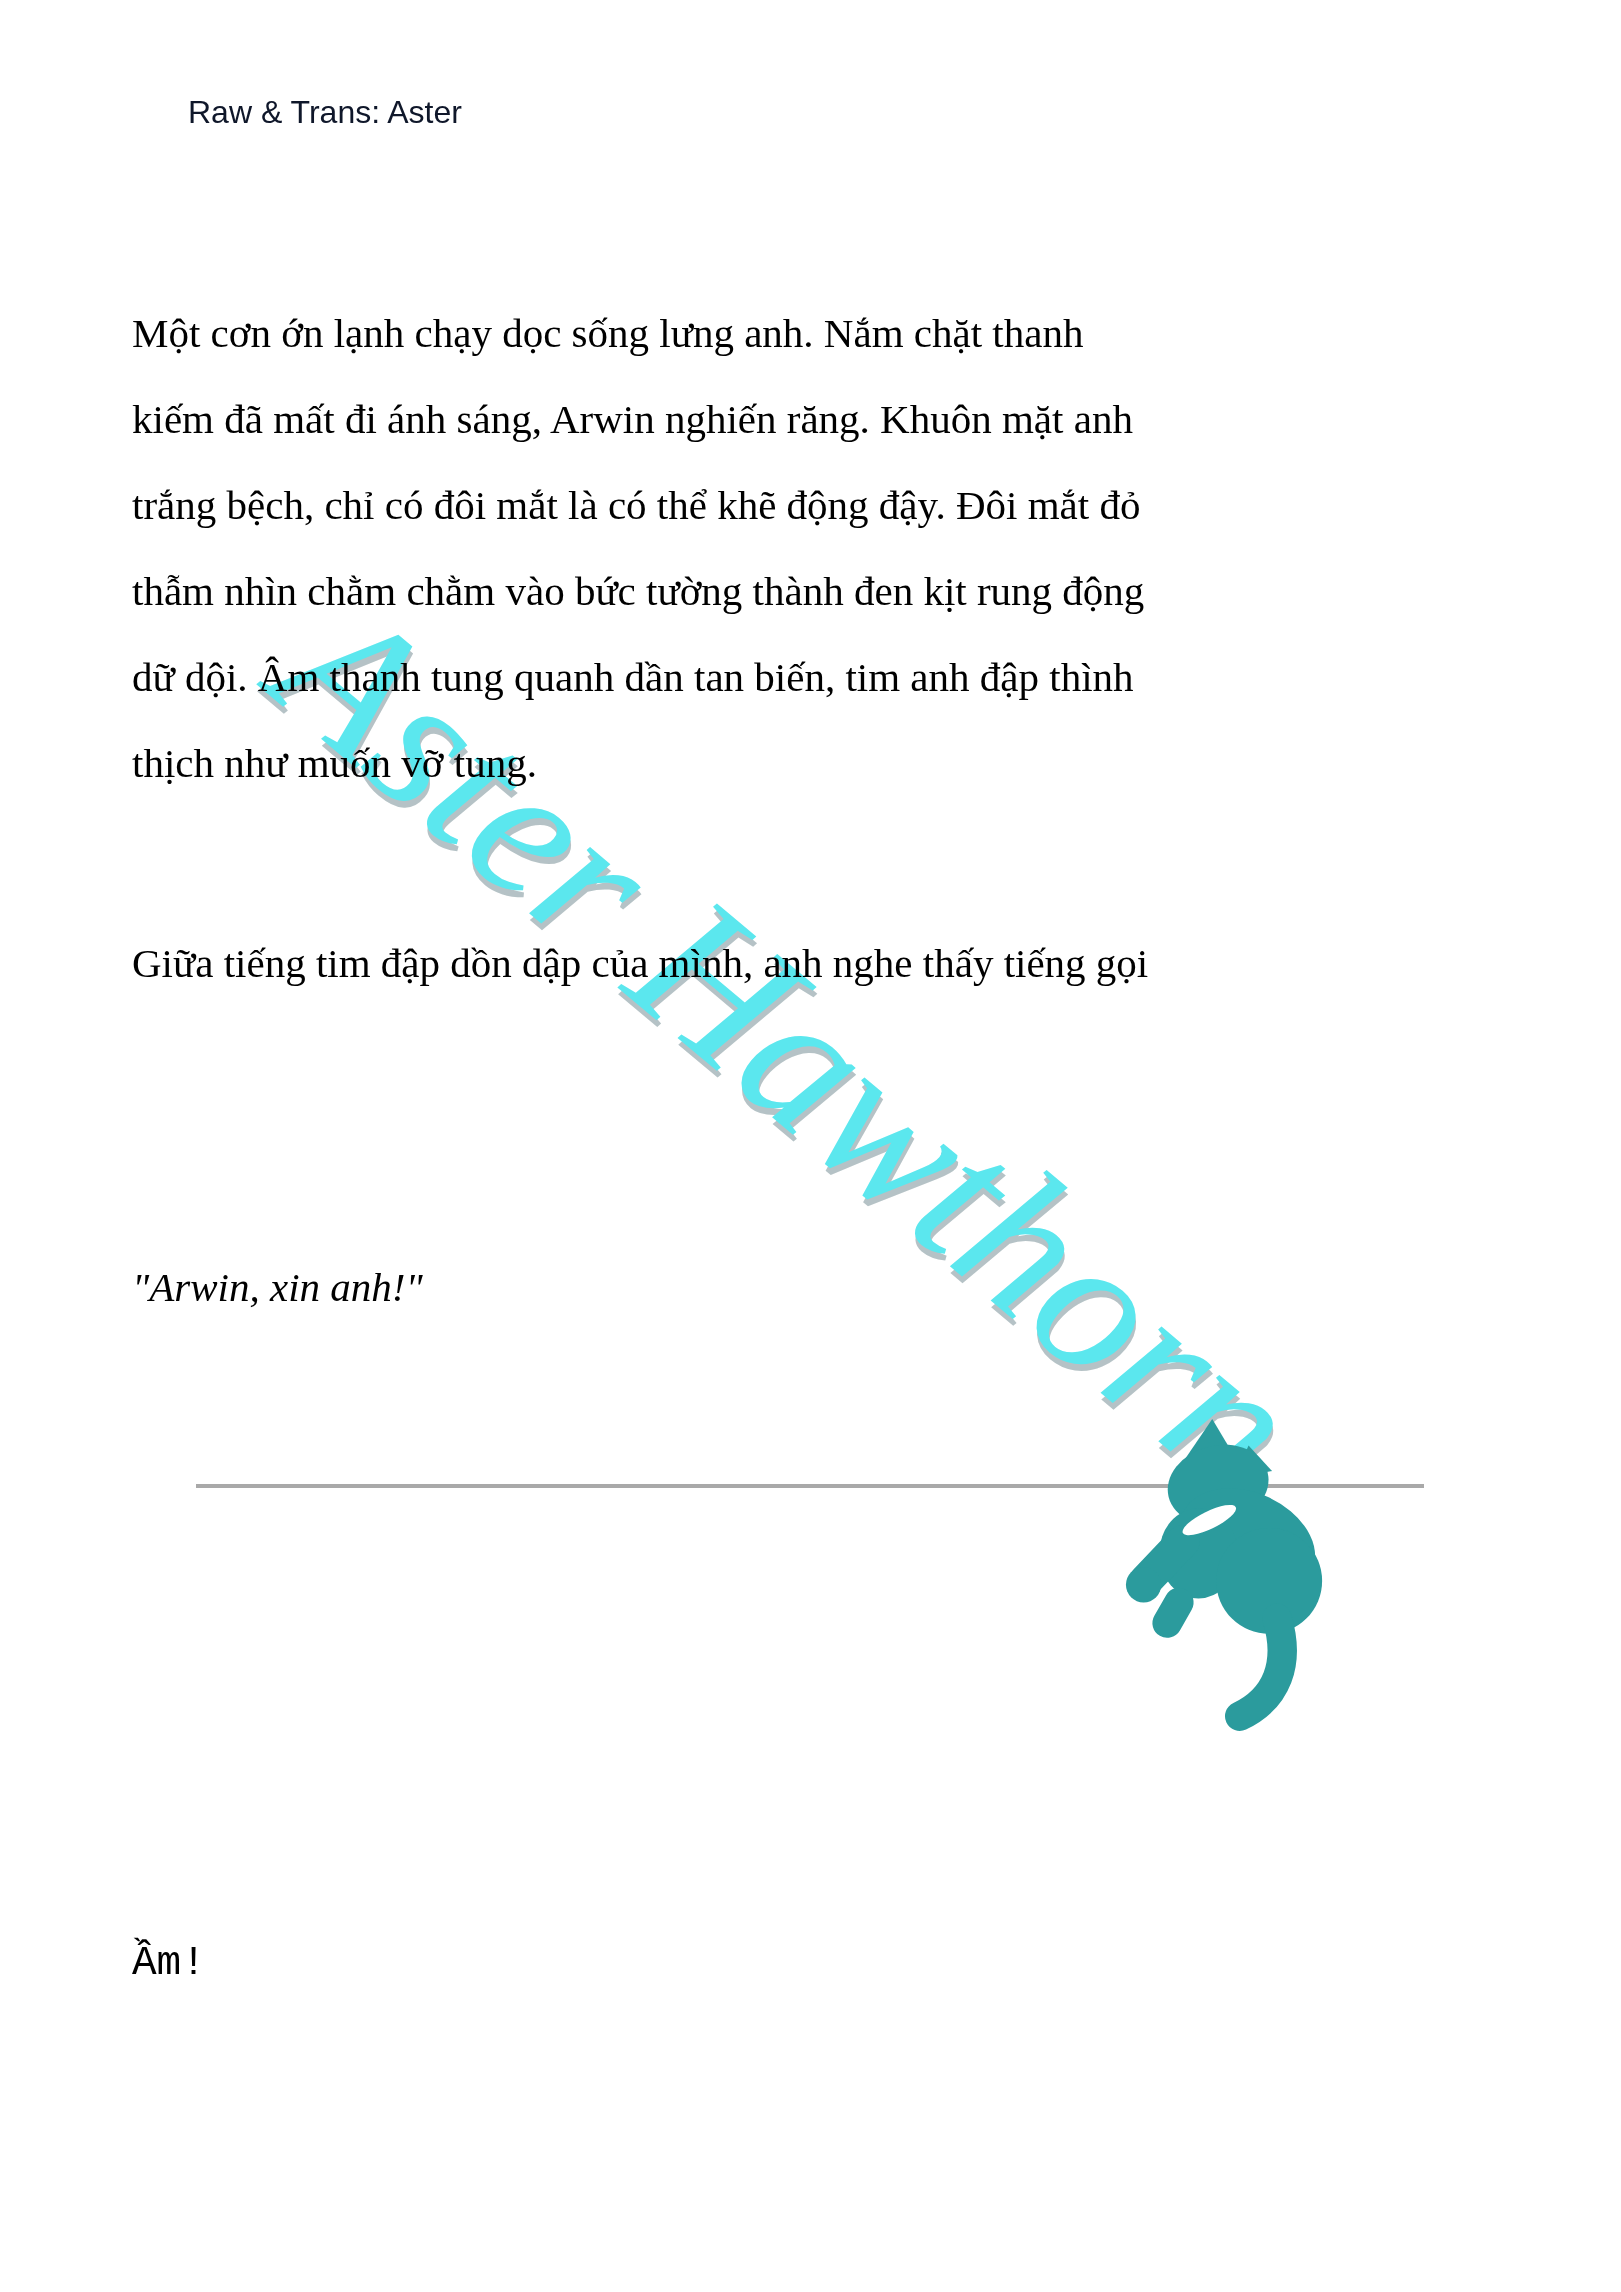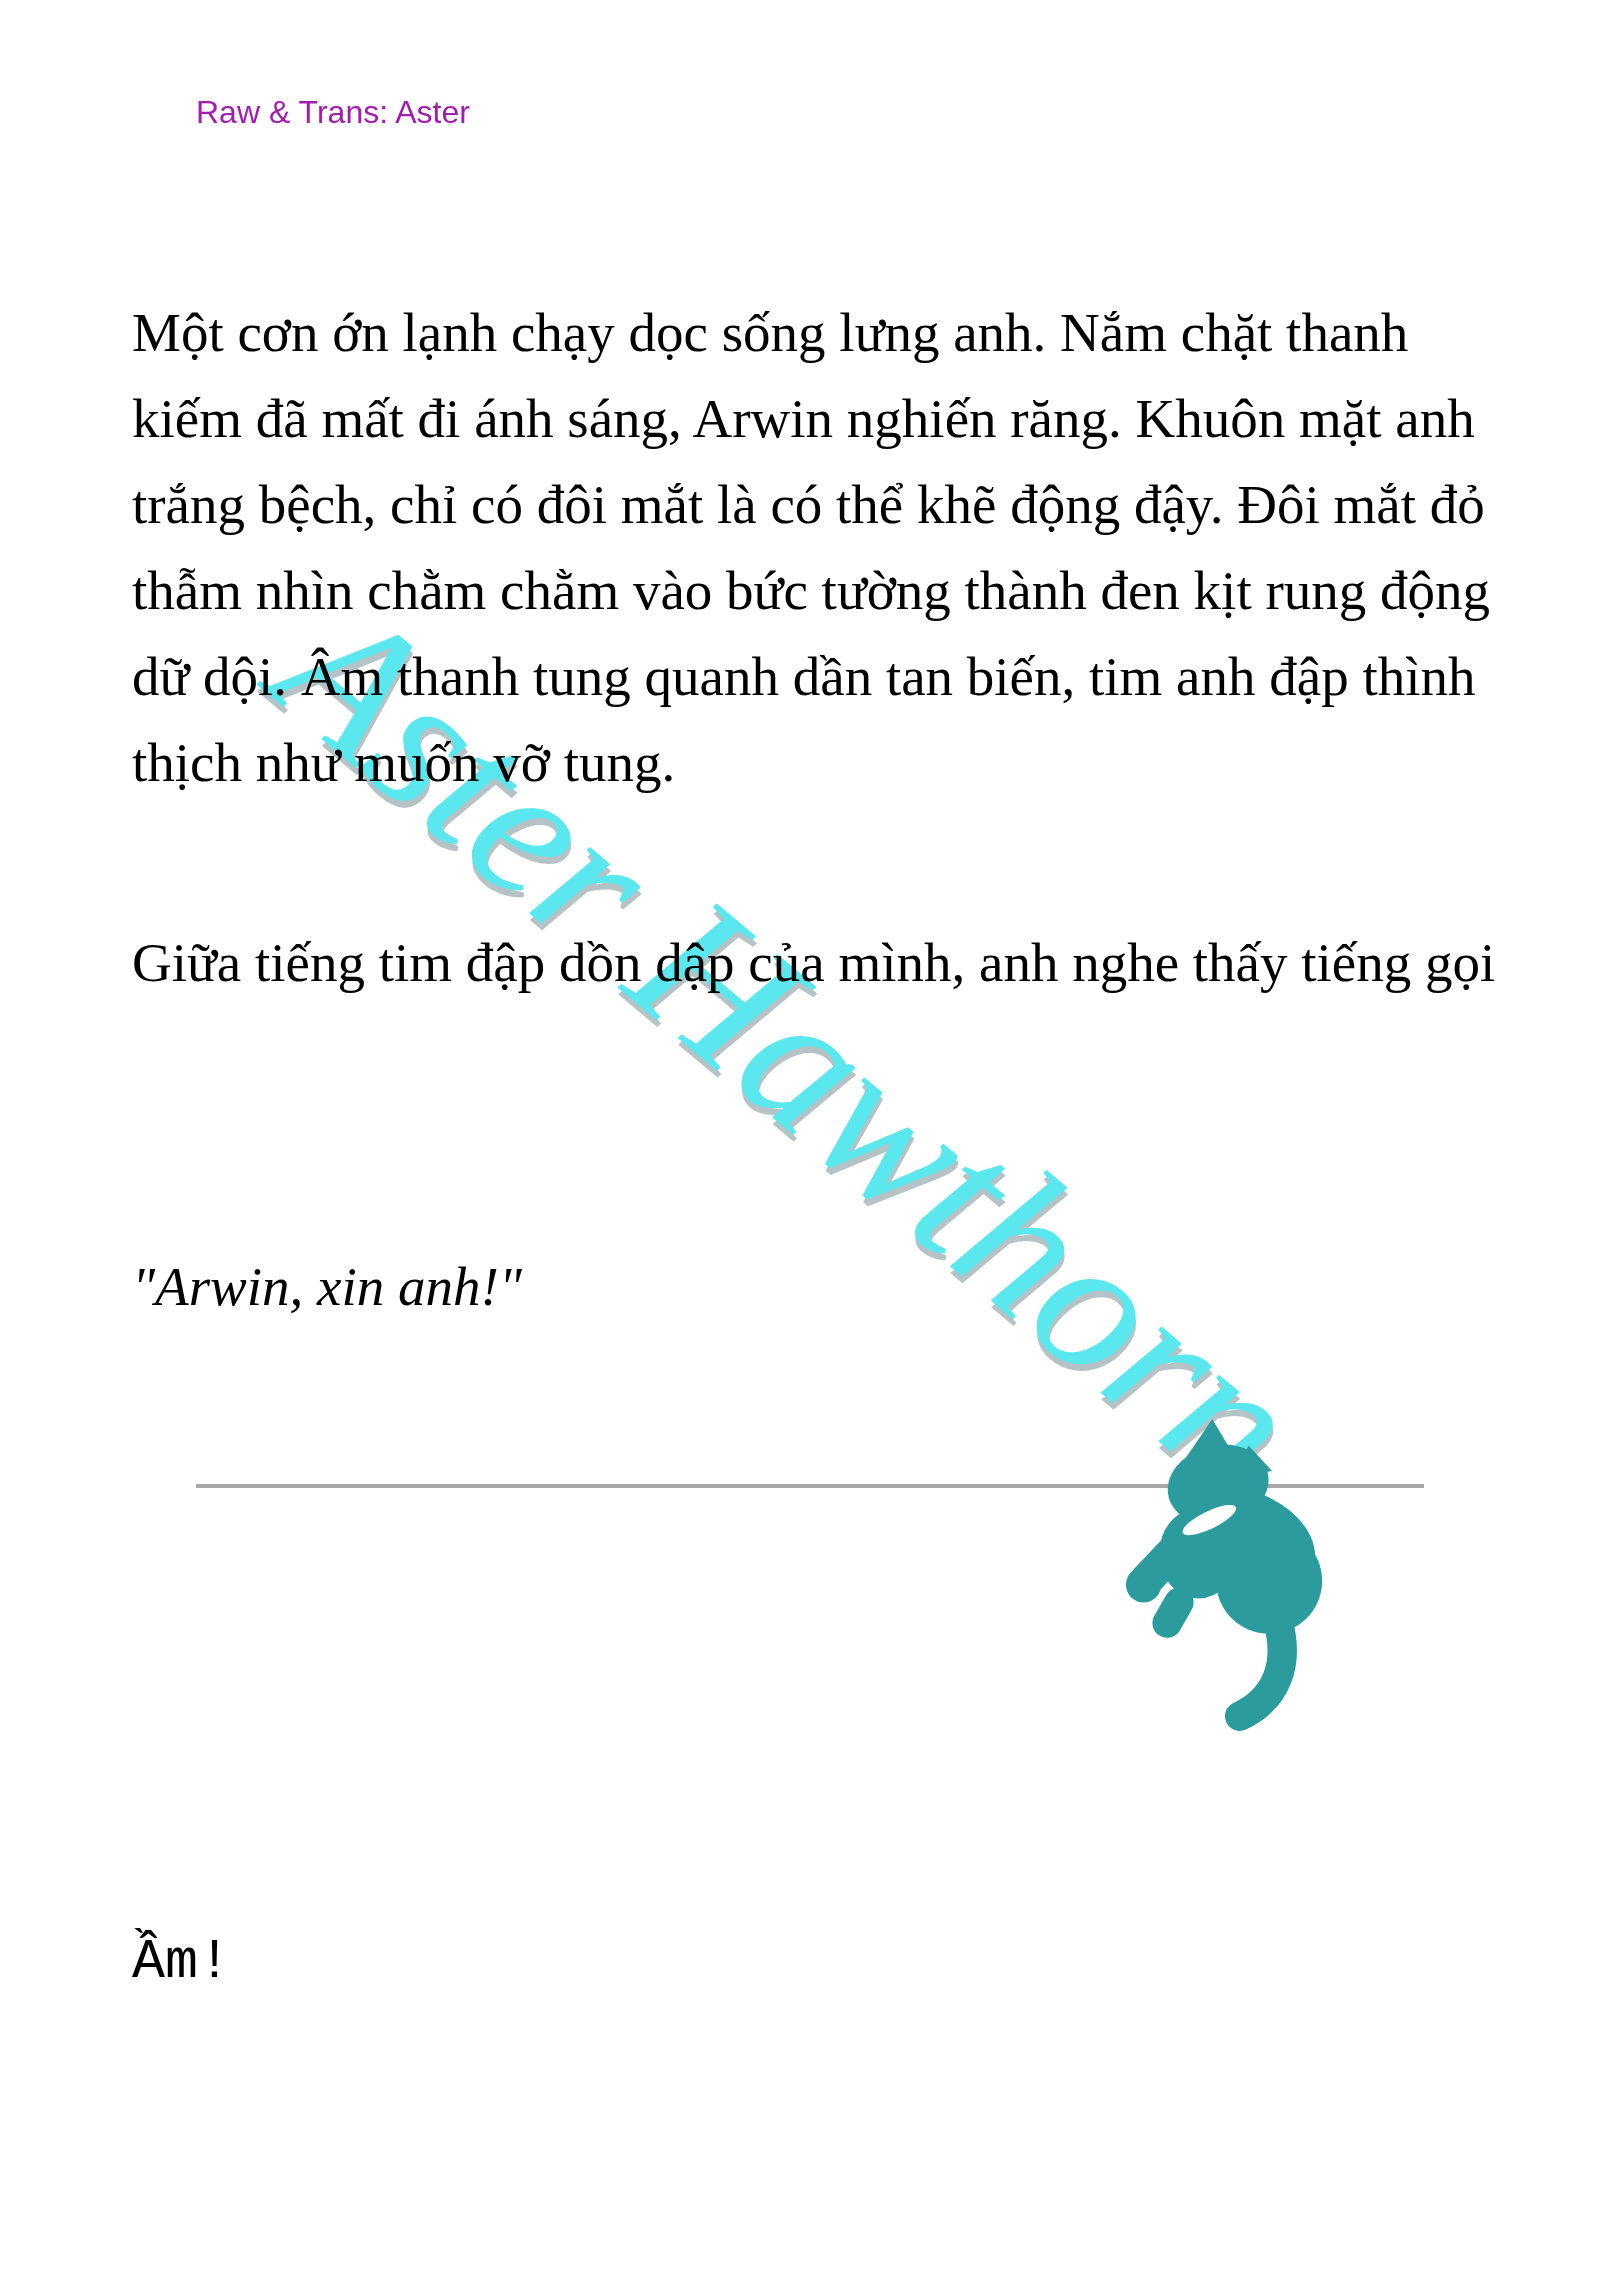--- a/index.html
+++ b/index.html
@@ -5,35 +5,35 @@
   html,body{margin:0;padding:0;background:#e8e8e8;}
   .page{
     position:relative;
     width:1621px;height:2293px;
     background:#ffffff;
     overflow:hidden;
     font-family:"Liberation Serif","DejaVu Serif",serif;
     color:var(--text,#000);
   }
   .doc-header{
-    position:absolute;left:196px;top:94px;
+    position:absolute;left:188px;top:94px;
     font-family:"Liberation Sans","DejaVu Sans",sans-serif;
-    font-size:32px;line-height:37px;color:#a21caf;
+    font-size:32px;line-height:37px;color:#0f172a;
     z-index:4;white-space:nowrap;
   }
   .watermark-svg{
     position:absolute;left:0;top:0;z-index:1;pointer-events:none;
   }
   .wm-text{
     font-family:"Liberation Serif","DejaVu Serif",serif;
     font-style:italic;font-size:200px;
   }
   .para{
     position:absolute;left:132px;width:1362px;
-    font-size:55px;line-height:86px;
+    font-size:41px;line-height:86px;
     z-index:4;
   }
   .para .line{white-space:nowrap;height:86px;}
   .para.italic{font-style:italic;}
   .p1{top:290px;}
   .p2{top:920px;}
   .p3{top:1244px;}
   .p4{top:1668px;}
   .p5{top:1920px;font-family:Liberation Mono, monospace;}
   .divider{

